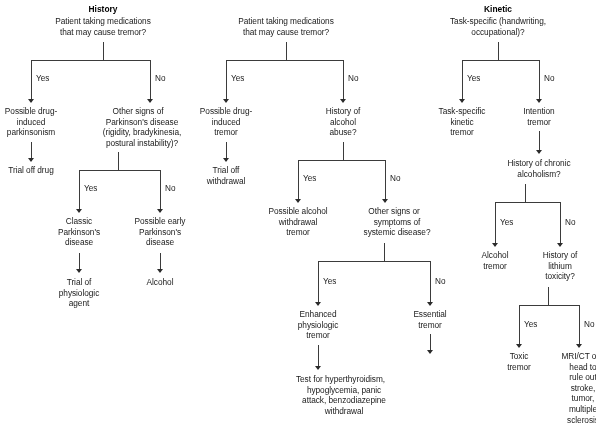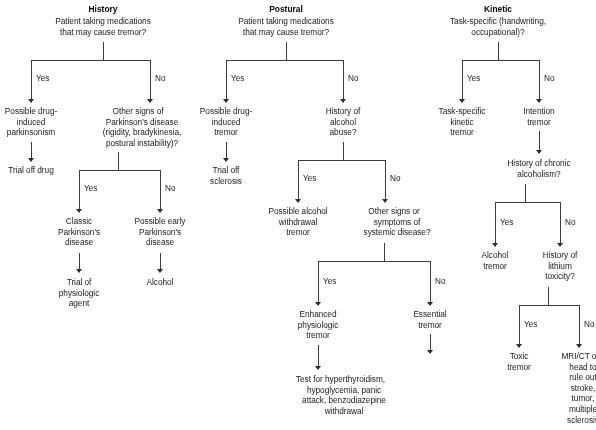--- a/index.html
+++ b/index.html
@@ -97,41 +97,40 @@
 physiologic
 agent</div>
 
   <div class="node center" style="left:160px;top:216px;width:78px;">Possible early
 Parkinson's
 disease</div>
   <div class="vline" style="left:160px;top:253px;height:19px;"></div>
   <div class="arrow" style="left:157px;top:269px;"></div>
   <div class="node center" style="left:160px;top:277px;width:70px;">Alcohol</div>
 
-  <div class="col-title" style="left:286px;top:4px;width:120px;">Postural</div>
   <div class="node center" style="left:286px;top:16px;width:180px;">Patient taking medications
 that may cause tremor?</div>
 
   <div class="vline" style="left:286px;top:42px;height:18px;"></div>
   <div class="hline" style="left:226px;top:60px;width:60px;"></div>
   <div class="hline" style="left:286px;top:60px;width:57px;"></div>
   <div class="vline" style="left:226px;top:60px;height:42px;"></div>
   <div class="vline" style="left:343px;top:60px;height:42px;"></div>
   <div class="arrow" style="left:223px;top:99px;"></div>
   <div class="arrow" style="left:340px;top:99px;"></div>
   <div class="branch-label" style="left:231px;top:74px;">Yes</div>
   <div class="branch-label" style="left:348px;top:74px;">No</div>
 
   <div class="node center" style="left:226px;top:106px;width:78px;">Possible drug-
 induced
 tremor</div>
   <div class="vline" style="left:226px;top:142px;height:19px;"></div>
   <div class="arrow" style="left:223px;top:158px;"></div>
   <div class="node center" style="left:226px;top:165px;width:84px;">Trial off
-sclerosis</div>
+withdrawal</div>
 
   <div class="node center" style="left:343px;top:106px;width:78px;">History of
 alcohol
 abuse?</div>
   <div class="vline" style="left:343px;top:142px;height:18px;"></div>
   <div class="hline" style="left:298px;top:160px;width:45px;"></div>
   <div class="hline" style="left:343px;top:160px;width:42px;"></div>
   <div class="vline" style="left:298px;top:160px;height:42px;"></div>
   <div class="vline" style="left:385px;top:160px;height:42px;"></div>
   <div class="arrow" style="left:295px;top:199px;"></div>

